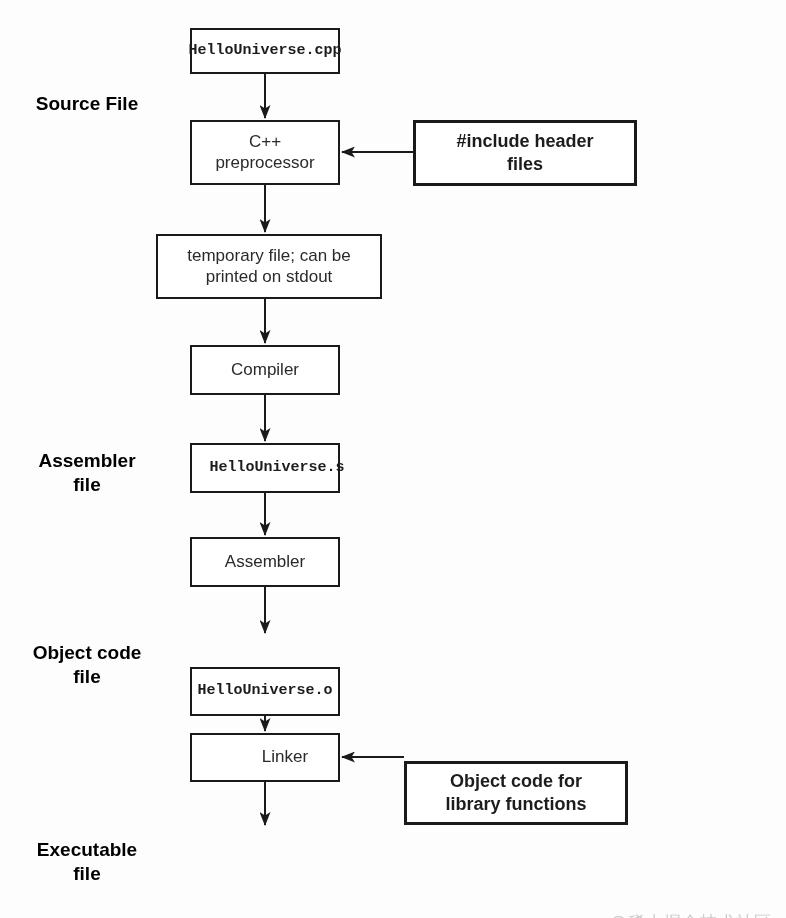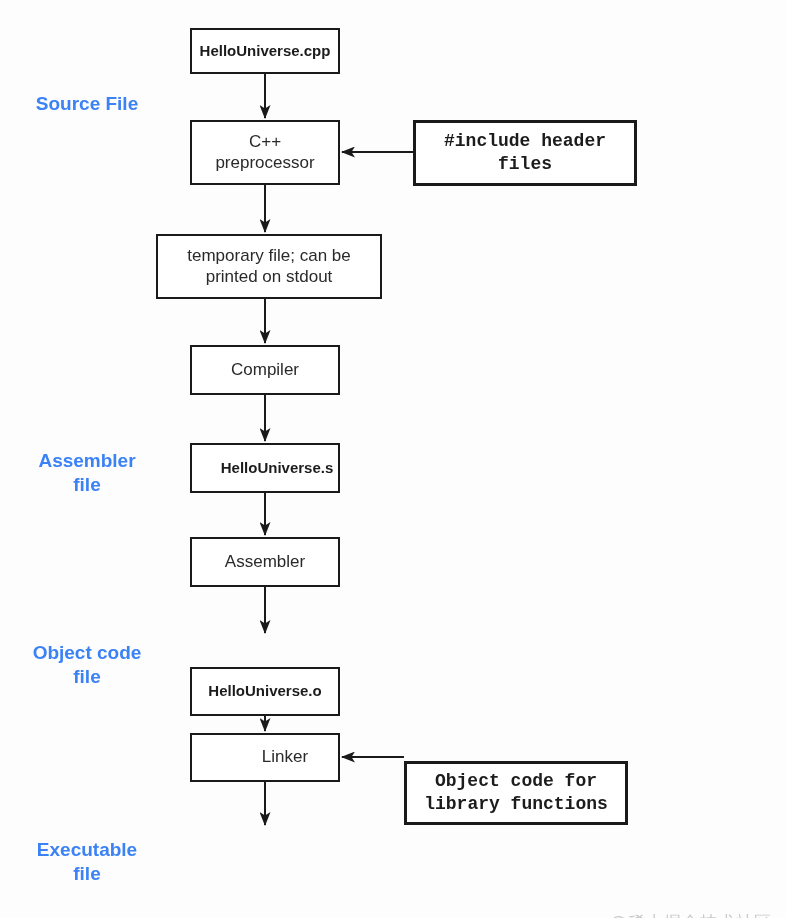--- a/index.html
+++ b/index.html
@@ -20,42 +20,42 @@
     display: flex;
     align-items: center;
     justify-content: center;
     text-align: center;
     color: #1c1c1c;
     white-space: pre-line;
     box-sizing: border-box;
     line-height: 1.22;
   }
   .mono {
-    font-family: Liberation Sans, sans-serif;
+    font-family: Liberation Mono, monospace;
     font-weight: bold;
     font-size: 15px;
   }
   .sans {
     font-family: "Liberation Sans", sans-serif;
     font-size: 17px;
     color: #2a2a2a;
   }
   .bold-box {
-    font-family: Liberation Mono, monospace;
+    font-family: Liberation Sans, sans-serif;
     font-weight: bold;
     font-size: 18px;
     border-width: 3px;
     line-height: 1.3;
   }
   .side-label {
     position: absolute;
     font-family: "Liberation Sans", sans-serif;
     font-weight: bold;
     font-size: 19px;
-    color: #3b82f6;
+    color: #000000;
     text-align: center;
     white-space: pre-line;
     line-height: 1.26;
   }
   .arrows {
     position: absolute;
     left: 0; top: 0;
     width: 786px; height: 918px;
     pointer-events: none;
   }

